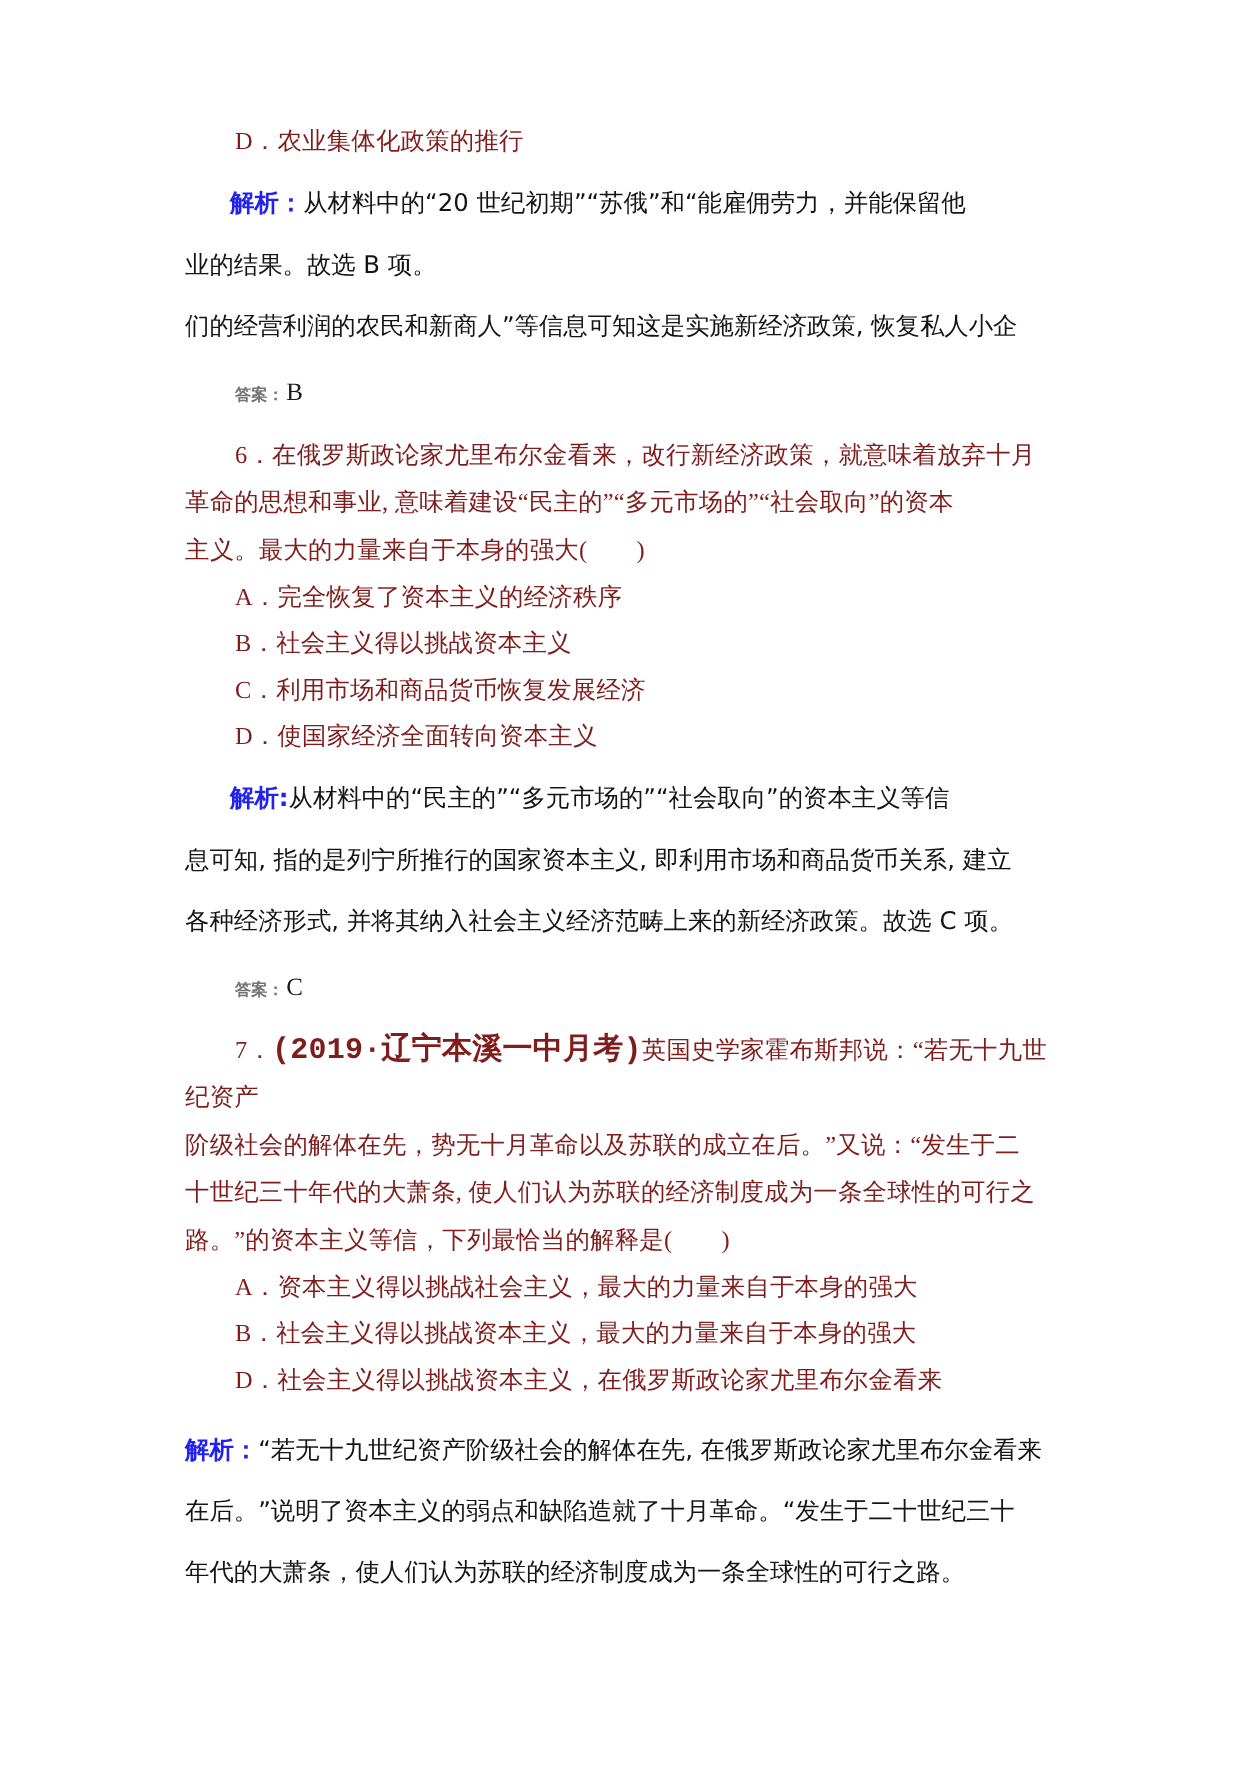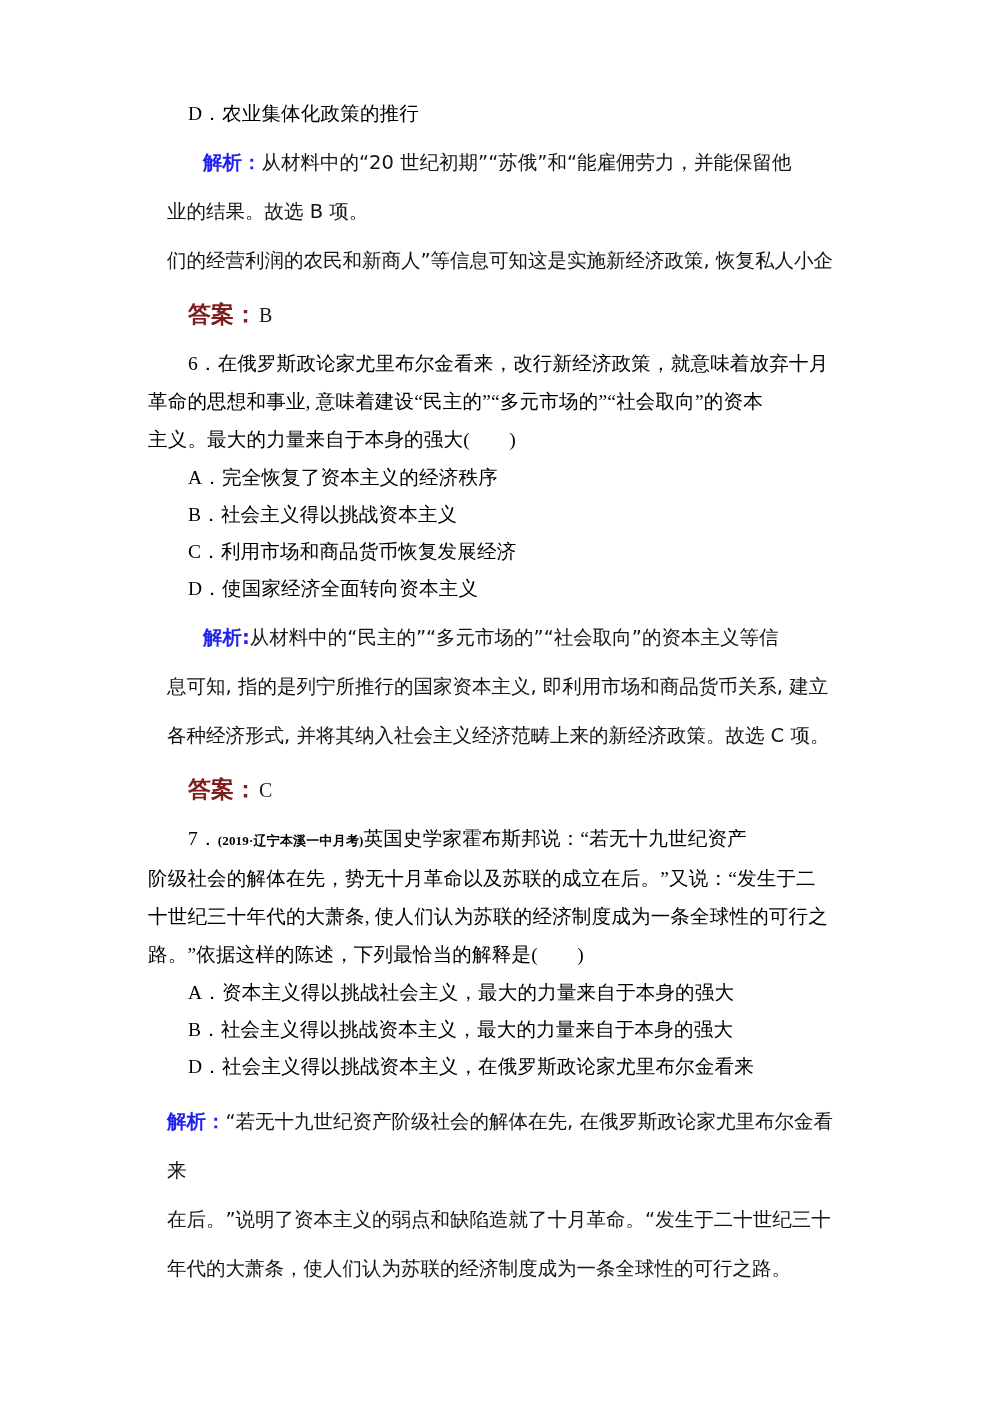--- a/index.html
+++ b/index.html
@@ -37,21 +37,21 @@
   .blk {
     margin: 0;
     padding: 0;
   }
 
   
   .serif {
     font-family: "Liberation Serif", "DejaVu Serif", serif;
     font-size: 19.5px;
     line-height: 38px;
-    color: #000000;
+    color: #7f1d1d;
     letter-spacing: 0.2px;
   }
 
   .opt-line {
     line-height: 37px;
     padding-left: 40px;
   }
 
   .q-line {
     line-height: 38px;
@@ -67,44 +67,43 @@
     font-size: 20px;
   }
 
   .lbl-jiexi {
     color: #2222ee;
     font-weight: bold;
     font-family: "DejaVu Sans", "Liberation Sans", sans-serif;
     font-size: 19.5px;
   }
   .lbl-daan {
-    color: #7f1d1d;
+    color: #737373;
     font-weight: bold;
     font-family: "DejaVu Sans", "Liberation Sans", sans-serif;
-    font-size: 23px;
+    font-size: 13px;
   }
   .daan-val {
     font-family: "Liberation Serif", "DejaVu Serif", serif;
     color: #1a1a1a;
     font-size: 20px;
     padding-left: 2px;
   }
 
   .hei {
-    font-family: Liberation Serif, serif;
+    font-family: Liberation Mono, monospace;
     font-weight: bold;
-    font-size: 13px;
+    font-size: 24px;
   }
 
   .exp-para {
     font-family: "DejaVu Sans", "Liberation Sans", sans-serif;
     font-size: 19.5px;
     line-height: 49px;
     color: #141414;
-    margin-left: 19px;
   }
   .exp-para .ind {
     display: inline-block;
     width: 36px;
   }
 
   .spacer-sm { height: 6px; }
   .spacer-md { height: 12px; }
 
   .latin {
@@ -168,21 +167,21 @@
       <span class="lbl-daan">答案：</span><span class="daan-val">C</span>
     </div>
 
     <div class="spacer-sm"></div>
 
     <div class="blk serif q-line first">
       <span class="latin">7．</span><span class="hei">(2019·辽宁本溪一中月考)</span><span>英国史学家霍布斯邦说：“若无十九世纪资产</span>
     </div>
     <div class="blk serif q-line">阶级社会的解体在先，势无十月革命以及苏联的成立在后。”又说：“发生于二</div>
     <div class="blk serif q-line">十世纪三十年代的大萧条, 使人们认为苏联的经济制度成为一条全球性的可行之</div>
-    <div class="blk serif q-line">路。”依据这样的陈述，下列最恰当的解释是(　　)</div>
+    <div class="blk serif q-line">路。”的资本主义等信，下列最恰当的解释是(　　)</div>
 
     <div class="blk serif opt-line">A．资本主义得以挑战社会主义，最大的力量来自于本身的强大</div>
     <div class="blk serif opt-line">B．社会主义得以挑战资本主义，最大的力量来自于本身的强大</div>
     <div class="blk serif opt-line">D．社会主义得以挑战资本主义，在俄罗斯政论家尤里布尔金看来</div>
 
     <div class="spacer-md"></div>
 
     <div class="blk exp-para">
       <span class="lbl-jiexi">解析：</span><span>“若无十九世纪资产阶级社会的解体在先, 在俄罗斯政论家尤里布尔金看来</span>
     </div>

